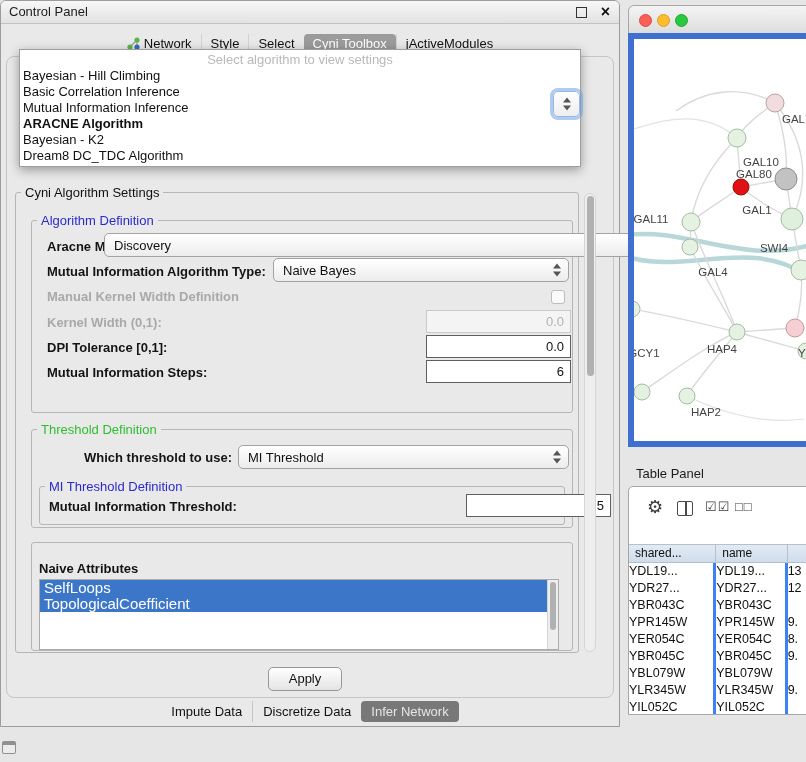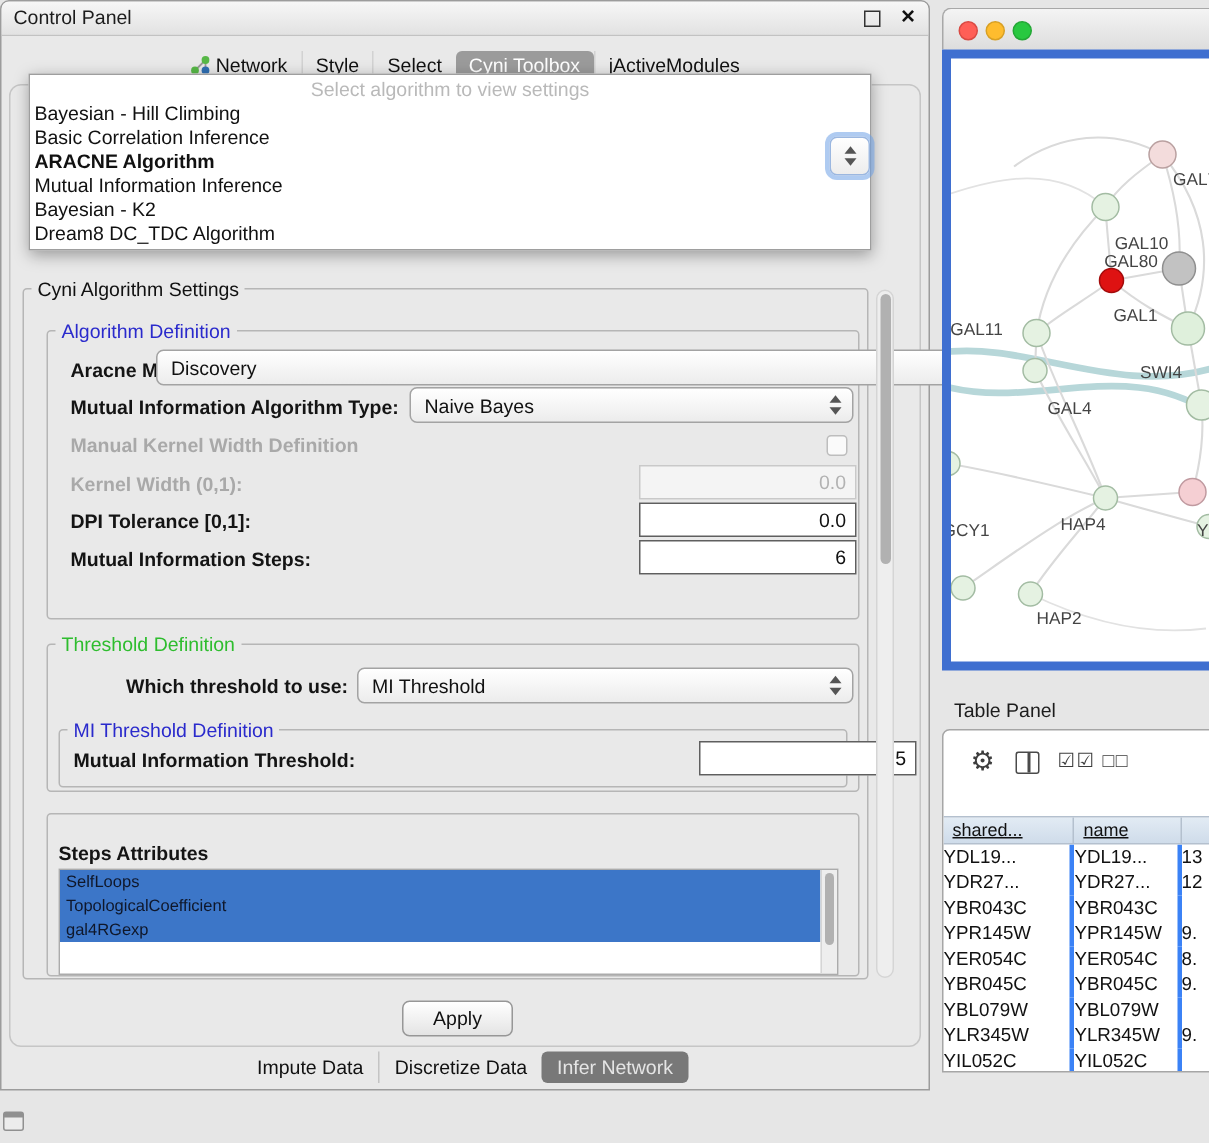--- a/index.html
+++ b/index.html
@@ -22,21 +22,21 @@
   .lbl{position:absolute;font-size:13px;font-weight:bold;white-space:nowrap;color:#141414;}
   .lbl.dim{color:#a9a9a9;}
   .combo{position:absolute;height:24px;border:1px solid #a3a3a3;border-radius:5px;background:linear-gradient(#ffffff,#ececec);display:flex;align-items:center;padding-left:9px;box-sizing:border-box;font-size:13px;}
   .combo-arrows{position:absolute;right:7px;top:50%;transform:translateY(-50%);width:8px;height:13px;}
   .combo-arrows::before{content:"";position:absolute;top:0;left:0;border-left:4px solid transparent;border-right:4px solid transparent;border-bottom:5px solid #555;}
   .combo-arrows::after{content:"";position:absolute;bottom:0;left:0;border-left:4px solid transparent;border-right:4px solid transparent;border-top:5px solid #555;}
   .tfield{position:absolute;background:#fff;border:1px solid #5f5f5f;font-size:13px;text-align:right;height:21px;line-height:21px;padding-right:6px;box-sizing:content-box;}
   .tfield.dim{border-color:#c9c9c9;color:#b2b2b2;background:#f4f4f4;}
   .checkbox{position:absolute;width:12px;height:12px;border:1px solid #bdbdbd;border-radius:3px;background:#fafafa;}
   .listbox{position:absolute;background:#fff;border:1px solid #ababab;overflow:hidden;box-sizing:border-box;}
-  .listrow{height:16px;line-height:16px;background:var(--selection_blue);color:#0f172a;font-size:11px;padding-left:4px;width:calc(100% - 11px);box-sizing:border-box;white-space:nowrap;}
+  .listrow{height:16px;line-height:16px;background:var(--selection_blue);color:#ffffff;font-size:15px;padding-left:4px;width:calc(100% - 11px);box-sizing:border-box;white-space:nowrap;}
   .vscroll{position:absolute;background:#eeeeee;border:1px solid #d5d5d5;border-radius:6px;box-sizing:border-box;}
   .vthumb{position:absolute;background:#b1b1b1;border-radius:4px;}
   .btn{position:absolute;border:1px solid #979797;border-radius:5px;background:linear-gradient(#ffffff,#e4e4e4);text-align:center;font-size:13px;}
   .btabsrow{position:absolute;left:0;top:699px;right:0;display:flex;justify-content:center;align-items:center;height:22px;}
   .btab{padding:3px 10px;white-space:nowrap;border-left:1px solid #c4c4c4;}
   .btab:first-child{border-left:none;}
   .btab.active{background:var(--bottom_active_tab);color:#e5e5e5;border-radius:4px;border-left:none;}
   
   .popup{position:absolute;left:18px;top:48px;width:560px;background:#fff;border:1px solid #9e9e9e;box-shadow:0 3px 10px rgba(0,0,0,.35);padding:2px 0;z-index:40;}
   .pop-row{height:16px;line-height:16px;font-size:13px;padding-left:3px;white-space:nowrap;}
@@ -50,21 +50,21 @@
   .tl{position:absolute;top:8px;width:13px;height:13px;border-radius:50%;box-sizing:border-box;}
   .net-frame{position:absolute;left:0;top:28px;right:0;bottom:0;background:var(--window_frame_blue);padding:6px;box-sizing:border-box;}
   .net-canvas{position:relative;width:100%;height:100%;background:#fff;overflow:hidden;}
   
   .tp-title{position:absolute;left:636px;top:466px;font-size:13px;color:#1c1c1c;text-align:right;}
   .tablewin{position:absolute;left:628px;top:486px;width:236px;height:229px;background:#fff;border:1px solid #a6a6a6;border-radius:5px 5px 0 0;box-sizing:border-box;overflow:hidden;}
   .tool-ico{position:absolute;color:#3d3d3d;}
   .col-ico{position:absolute;width:14px;height:13px;border:1.5px solid #4a4a4a;border-radius:2px;}
   .col-ico::after{content:"";position:absolute;left:50%;top:0;bottom:0;width:1.5px;background:#4a4a4a;}
   .thead{position:absolute;left:0;top:57px;right:0;height:19px;display:flex;background:linear-gradient(#e2ebf4,#cfdcea);border-top:1px solid #b4c0ce;border-bottom:1px solid #b4c0ce;box-sizing:border-box;}
-  .thc{font-size:12px;line-height:17px;padding-left:6px;border-right:1px solid #b4c0ce;box-sizing:border-box;white-space:nowrap;overflow:hidden;text-decoration:underline;}
+  .thc{font-size:12px;line-height:17px;padding-left:6px;border-right:1px solid #b4c0ce;box-sizing:border-box;white-space:nowrap;overflow:hidden;}
   .trow{display:flex;height:17px;}
   .tc{font-size:12.5px;line-height:17px;padding-left:0;border-right:3px solid #3b82f6;box-sizing:border-box;white-space:nowrap;overflow:hidden;}
   .tbody{position:absolute;left:0;top:76px;right:0;bottom:0;overflow:hidden;}
   .mini-ico{position:absolute;left:2px;top:741px;width:12px;height:8px;border:1.5px solid #909090;border-top:4px solid #909090;border-radius:2px;background:#ececec;}
 </style>
 </head>
 <body>
 
 <div class="cpanel">
   <div class="titlebar">
@@ -139,26 +139,25 @@
     <span>MI Threshold</span>
     <span class="combo-arrows"></span>
   </div>
 
   <div class="gbox" style="left:38px;top:485px;width:526px;height:39px;"></div>
   <span class="gtitle blue" style="left:44px;top:478px;">MI Threshold Definition</span>
   <span class="lbl" style="left:48px;top:498px;">Mutual Information Threshold:</span>
   <div class="tfield" style="left:420px;top:493px;width:137px;margin-left:45px;">0.5</div>
 
   <div class="gbox" style="left:30px;top:541px;width:542px;height:109px;"></div>
-  <span class="lbl" style="left:38px;top:560px;">Steps Attributes</span>
+  <span class="lbl" style="left:38px;top:560px;">Naive Attributes</span>
 
   <div class="listbox" style="left:38px;top:578px;width:520px;height:71px;">
     <div class="listrow">SelfLoops</div>
     <div class="listrow">TopologicalCoefficient</div>
-    <div class="listrow">gal4RGexp</div>
     <div class="vscroll" style="right:0;top:0;width:11px;height:100%;border-radius:0;border-top:none;border-right:none;border-bottom:none;">
       <div class="vthumb" style="left:2px;top:2px;width:6px;height:48px;"></div>
     </div>
   </div>
 
   <div class="vscroll" style="left:583px;top:192px;width:12px;height:459px;">
     <div class="vthumb" style="left:2px;top:2px;width:7px;height:180px;"></div>
   </div>
 
   <div class="btn" style="left:267px;top:666px;width:72px;height:22px;line-height:22px;">Apply</div>
@@ -166,22 +165,22 @@
   <div class="btabsrow">
     <div class="btab">Impute Data</div>
     <div class="btab">Discretize Data</div>
     <div class="btab active">Infer Network</div>
   </div>
 
   <div class="popup">
     <div class="pop-row pop-placeholder">Select algorithm to view settings</div>
     <div class="pop-row">Bayesian - Hill Climbing</div>
     <div class="pop-row">Basic Correlation Inference</div>
+    <div class="pop-row">Mutual Information Inference</div>
     <div class="pop-row pop-bold">ARACNE Algorithm</div>
-    <div class="pop-row">Mutual Information Inference</div>
     <div class="pop-row">Bayesian - K2</div>
     <div class="pop-row">Dream8 DC_TDC Algorithm</div>
   </div>
   <div class="focus-stub">
     <span class="combo-arrows"></span>
   </div>
 </div>
 
 <div class="netwin">
   <div class="net-titlebar">

